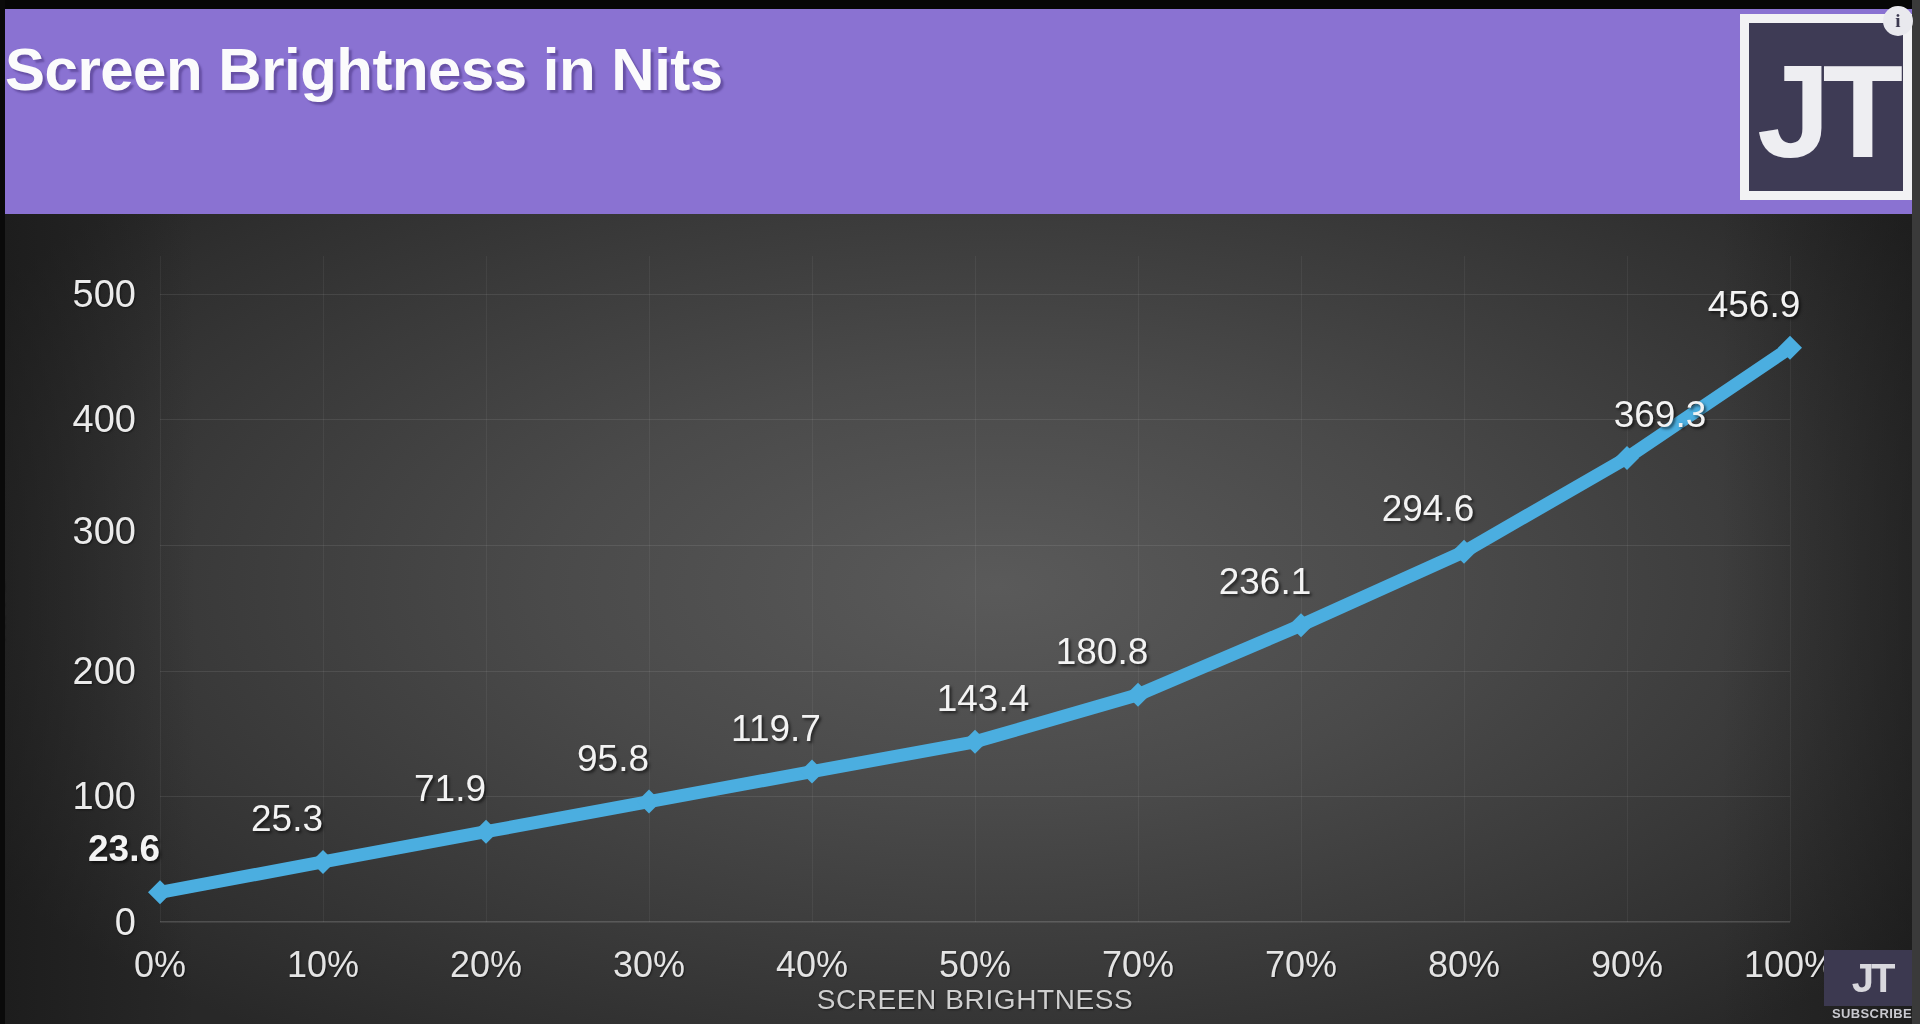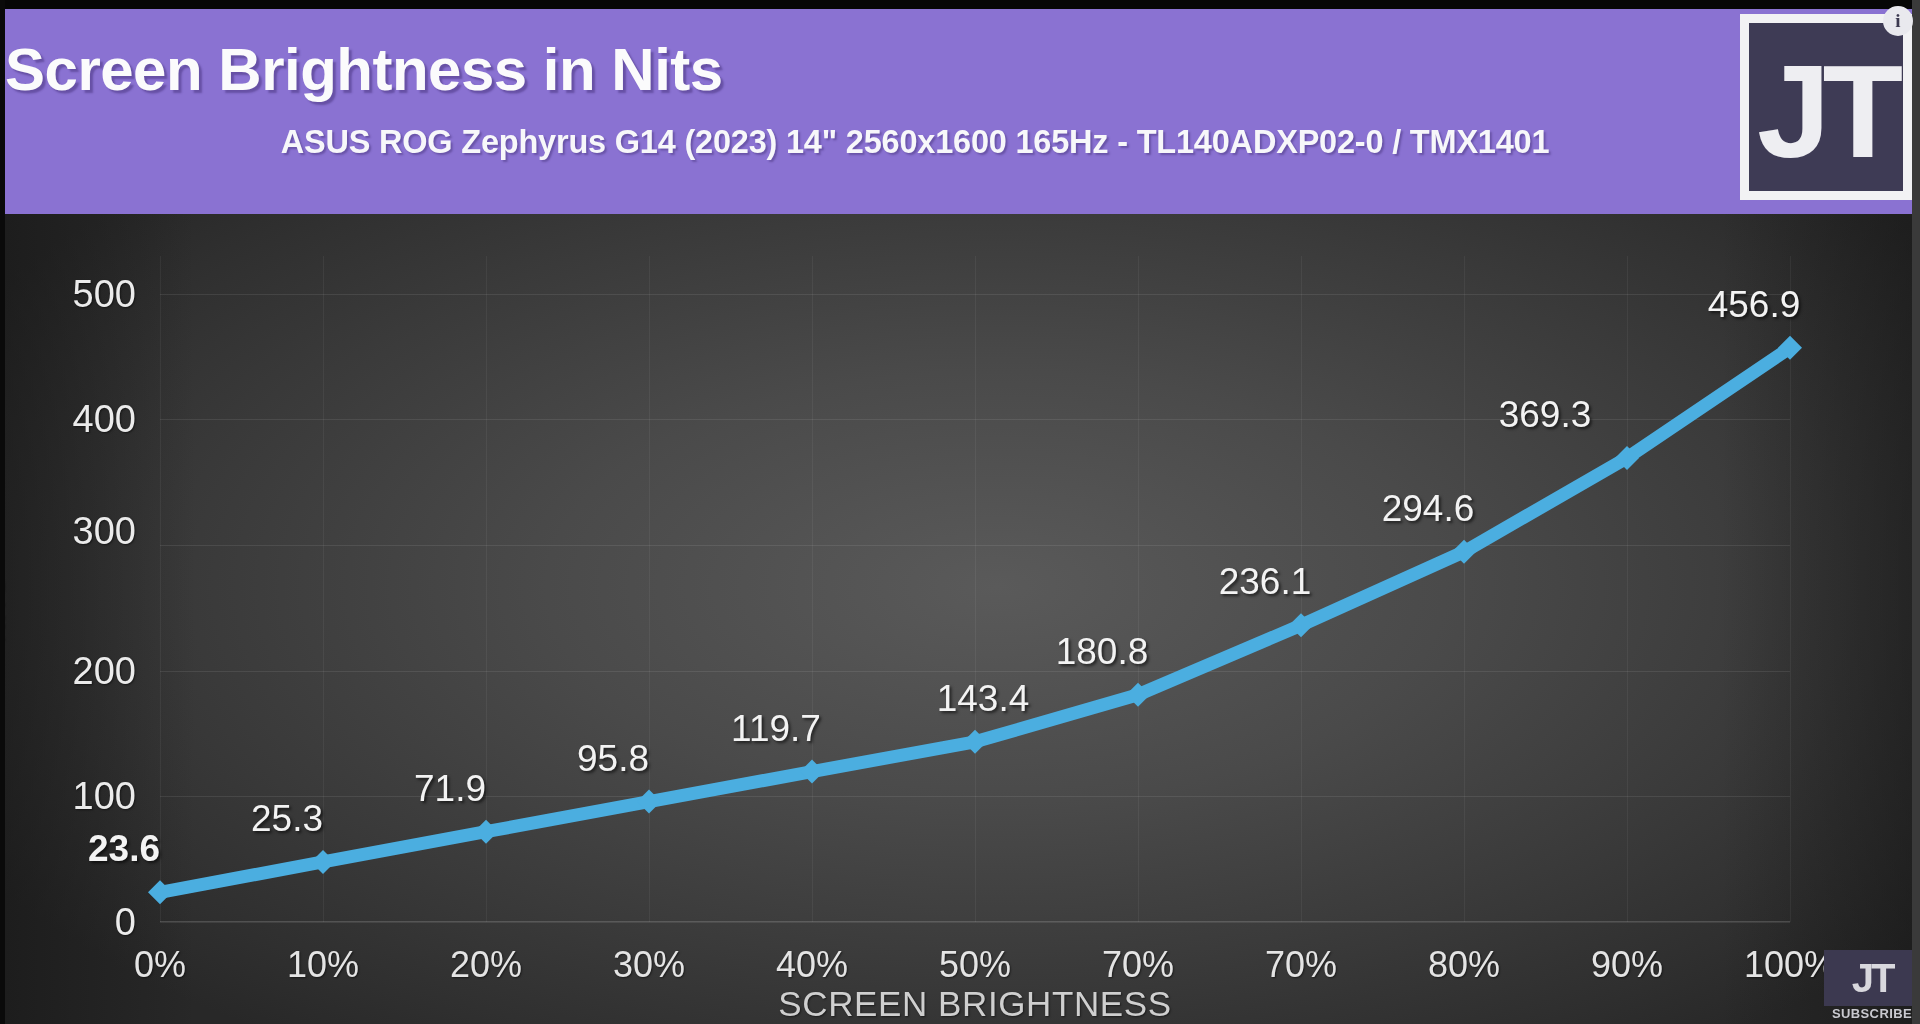--- a/index.html
+++ b/index.html
@@ -121,21 +121,21 @@
     white-space: nowrap;
     transform: translateX(-50%);
     text-shadow: 1px 1px 2px rgba(0,0,0,0.5);
   }
 
   .axis-title-x {
     position: absolute;
     left: 155px; width: 1630px;
     top: 770px;
     text-align: center;
-    font-size: 35px; color: #cfcfcf;
+    font-size: 28px; color: #cfcfcf;
     letter-spacing: 0.6px;
     text-shadow: 1px 1px 2px rgba(0,0,0,0.5);
   }
   .axis-title-y {
     position: absolute;
     left: -26px; top: 430px;
     font-size: 28px; color: #d6d6d6;
     letter-spacing: 0.6px;
     transform: rotate(-90deg);
     transform-origin: left top;
@@ -179,21 +179,20 @@
 </head>
 <body>
 
 <div id="screen">
 
   <div class="letterbox-top"></div>
   <div class="edge-left"></div>
 
   <div class="banner">
     <div class="banner-title">Screen Brightness in Nits</div>
-    <div class="banner-subtitle">ASUS ROG Zephyrus G14 (2023) 14" 2560x1600 165Hz - TL140ADXP02-0 / TMX1401</div>
   </div>
 
   <div class="jt-logo">
     <div class="jt-logo-mark">JT</div>
   </div>
   <div class="info-badge">i</div>
 
   <div class="chart-area">
     <div class="vignette"></div>
 
@@ -259,21 +258,21 @@
       <div id="dlabels">
           <div class="data-label" style="left: -36px; top: 614.344px; font-weight: bold;">23.6</div>
           <div class="data-label" style="left: 127px; top: 583.934px;">25.3</div>
           <div class="data-label" style="left: 290px; top: 553.65px;">71.9</div>
           <div class="data-label" style="left: 453px; top: 523.617px;">95.8</div>
           <div class="data-label" style="left: 616px; top: 493.585px;">119.7</div>
           <div class="data-label" style="left: 823px; top: 463.803px;">143.4</div>
           <div class="data-label" style="left: 942px; top: 416.806px;">180.8</div>
           <div class="data-label" style="left: 1105px; top: 347.316px;">236.1</div>
           <div class="data-label" style="left: 1268px; top: 273.805px;">294.6</div>
-          <div class="data-label" style="left: 1385px; top: 179.936px;">369.3</div>
+          <div class="data-label" style="left: 1500px; top: 179.936px;">369.3</div>
           <div class="data-label" style="left: 1594px; top: 69.8577px;">456.9</div>
         </div>
     </div>
   </div>
 
   <div class="watermark">
     <div class="wm-box">
       <span class="wm-mark">JT</span>
     </div>
     <div class="wm-sub">SUBSCRIBE</div>

